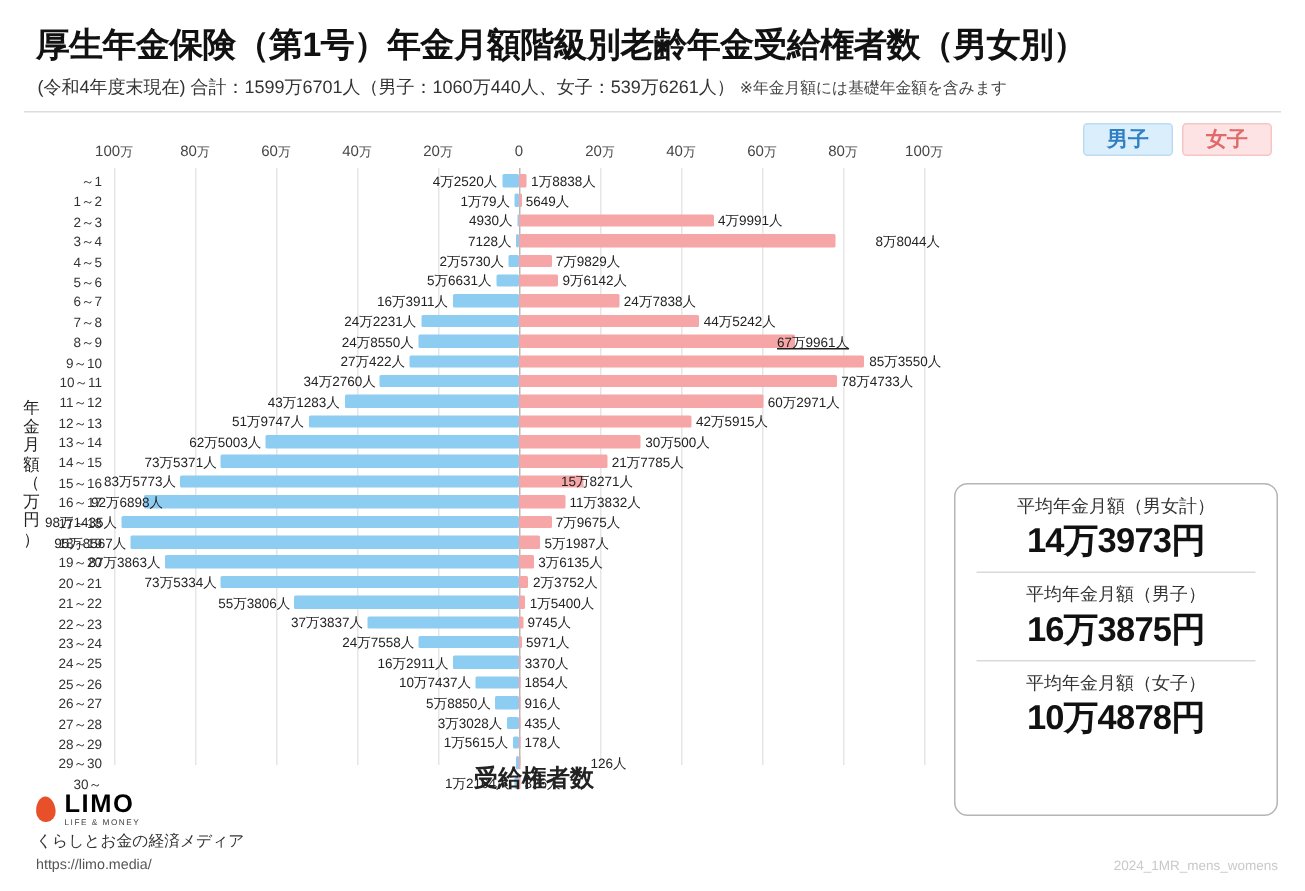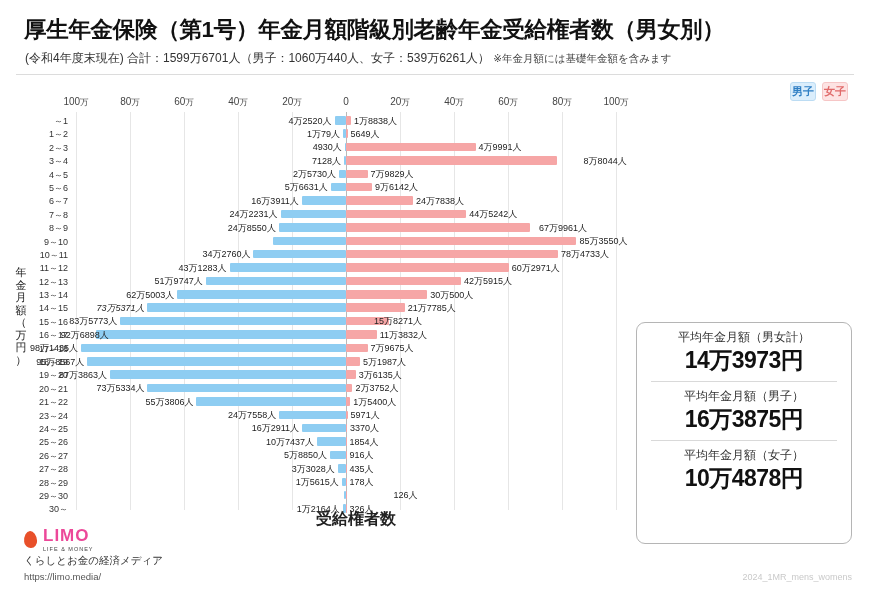--- a/index.html
+++ b/index.html
@@ -22,21 +22,21 @@
     font-size:12px;color:#333;white-space:nowrap;
   }
   .subtitle .note{font-size:10.5px;color:#444;}
   .hr{
     position:absolute;left:16px;right:16px;top:74px;
     height:1px;background:#dcdcdc;
   }
   
   .legend{position:absolute;right:22px;top:82px;display:flex;gap:6px;}
   .legend .chip{
-    border-radius:3px;padding:1px 1px;font-size:11px;font-weight:bold;text-align:right;
+    border-radius:3px;padding:1px 15px;font-size:14px;font-weight:bold;text-align:right;
   }
   .chip.male{background:#dbeefc;color:#2f7fc4;border:1px solid #bcdcf3;}
   .chip.female{background:#fde3e3;color:#e06a6a;border:1px solid #f6c6c6;}
 
   
   #chart{
     position:absolute;left:16px;top:96px;width:612px;height:440px;
   }
   .axis-top{
     position:absolute;left:0;top:0;width:100%;height:16px;
@@ -87,21 +87,21 @@
   .sumitem .num{font-size:23px;font-weight:bold;color:#111;letter-spacing:-0.5px;margin-top:-1px;}
   .sumsep{height:1px;background:#d9d9d9;margin:5px 14px 0 14px;}
 
   
   .logo{position:absolute;left:24px;bottom:42px;display:flex;align-items:center;gap:6px;}
   .logo .flame{
     width:13px;height:17px;background:#e8502a;
     border-radius:50% 50% 50% 50%/60% 60% 40% 40%;
     transform:rotate(-4deg);
   }
-  .logo .txt{font-size:17px;font-weight:bold;letter-spacing:1px;color:#ec4899;line-height:1;}
+  .logo .txt{font-size:17px;font-weight:bold;letter-spacing:1px;color:#000000;line-height:1;}
   .logo .sub{font-size:5.5px;letter-spacing:1px;color:#444;margin-top:2px;}
   .tagline{position:absolute;left:24px;bottom:26px;font-size:10.5px;color:#333;}
   .url{position:absolute;left:24px;bottom:12px;font-size:9.5px;color:#555;}
   .code{position:absolute;right:18px;bottom:12px;font-size:9px;color:#c9c9c9;}
 </style>
 </head>
 <body>
 
 <div class="title">厚生年金保険（第1号）年金月額階級別老齢年金受給権者数（男女別）</div>
 <div class="subtitle">
@@ -197,25 +197,26 @@
         <div class="bar m" style="left: 264.598px; width: 65.4024px;"></div>
         <div class="val m" style="left: 0px; width: 261.598px;">24万2231人</div>
         <div class="bar f" style="left: 330px; width: 120.215px;"></div>
         <div class="val f" style="left: 453.215px;">44万5242人</div>
       </div>
       <div class="row">
         <div class="cat">8～9</div>
         <div class="bar m" style="left: 262.892px; width: 67.1085px;"></div>
         <div class="val m" style="left: 0px; width: 259.892px;">24万8550人</div>
         <div class="bar f" style="left: 330px; width: 183.589px;"></div>
-        <div class="val f" style="left: 523px;">67万9961人</div>
+        <div class="val f" style="left: 502px; text-decoration: underline;">67万9961人</div>
       </div>
       <div class="row">
         <div class="cat">9～10</div>
         <div class="bar m" style="left: 256.986px; width: 73.0139px;"></div>
+        <div class="val m" style="left: 0px; width: 253.986px;">27万422人</div>
         <div class="bar f" style="left: 330px; width: 230.458px;"></div>
         <div class="val f" style="left: 563.458px;">85万3550人</div>
       </div>
       <div class="row">
         <div class="cat">10～11</div>
         <div class="bar m" style="left: 237.455px; width: 92.5452px;"></div>
         <div class="val m" style="left: 0px; width: 234.455px;">34万2760人</div>
         <div class="bar f" style="left: 330px; width: 211.878px;"></div>
         <div class="val f" style="left: 544.878px;">78万4733人</div>
       </div>
@@ -236,21 +237,21 @@
       <div class="row">
         <div class="cat">13～14</div>
         <div class="bar m" style="left: 161.249px; width: 168.751px;"></div>
         <div class="val m" style="left: 0px; width: 158.249px;">62万5003人</div>
         <div class="bar f" style="left: 330px; width: 81.135px;"></div>
         <div class="val f" style="left: 414.135px;">30万500人</div>
       </div>
       <div class="row">
         <div class="cat">14～15</div>
         <div class="bar m" style="left: 131.45px; width: 198.55px;"></div>
-        <div class="val m" style="left: 0px; width: 128.45px; font-style: italic;">73万5371人</div>
+        <div class="val m" style="left: 0px; width: 128.45px;">73万5371人</div>
         <div class="bar f" style="left: 330px; width: 58.8019px;"></div>
         <div class="val f" style="left: 391.802px;">21万7785人</div>
       </div>
       <div class="row">
         <div class="cat">15～16</div>
         <div class="bar m" style="left: 104.341px; width: 225.659px;"></div>
         <div class="val m" style="left: 0px; width: 101.341px;">83万5773人</div>
         <div class="bar f" style="left: 330px; width: 42.7332px;"></div>
         <div class="val f" style="left: 358px;">15万8271人</div>
       </div>
@@ -288,20 +289,27 @@
         <div class="val m" style="left: 0px; width: 128.46px;">73万5334人</div>
         <div class="bar f" style="left: 330px; width: 6.41304px;"></div>
         <div class="val f" style="left: 339.413px;">2万3752人</div>
       </div>
       <div class="row">
         <div class="cat">21～22</div>
         <div class="bar m" style="left: 180.472px; width: 149.528px;"></div>
         <div class="val m" style="left: 0px; width: 177.472px;">55万3806人</div>
         <div class="bar f" style="left: 330px; width: 4.158px;"></div>
         <div class="val f" style="left: 337.158px;">1万5400人</div>
+      </div>
+      <div class="row">
+        <div class="cat">22～23</div>
+        <div class="bar m" style="left: 229.064px; width: 100.936px;"></div>
+        <div class="val m" style="left: 0px; width: 226.064px;">37万3837人</div>
+        <div class="bar f" style="left: 330px; width: 2.63115px;"></div>
+        <div class="val f" style="left: 335.631px;">9745人</div>
       </div>
       <div class="row">
         <div class="cat">23～24</div>
         <div class="bar m" style="left: 263.159px; width: 66.8407px;"></div>
         <div class="val m" style="left: 0px; width: 260.159px;">24万7558人</div>
         <div class="bar f" style="left: 330px; width: 1.61217px;"></div>
         <div class="val f" style="left: 334.612px;">5971人</div>
       </div>
       <div class="row">
         <div class="cat">24～25</div>

